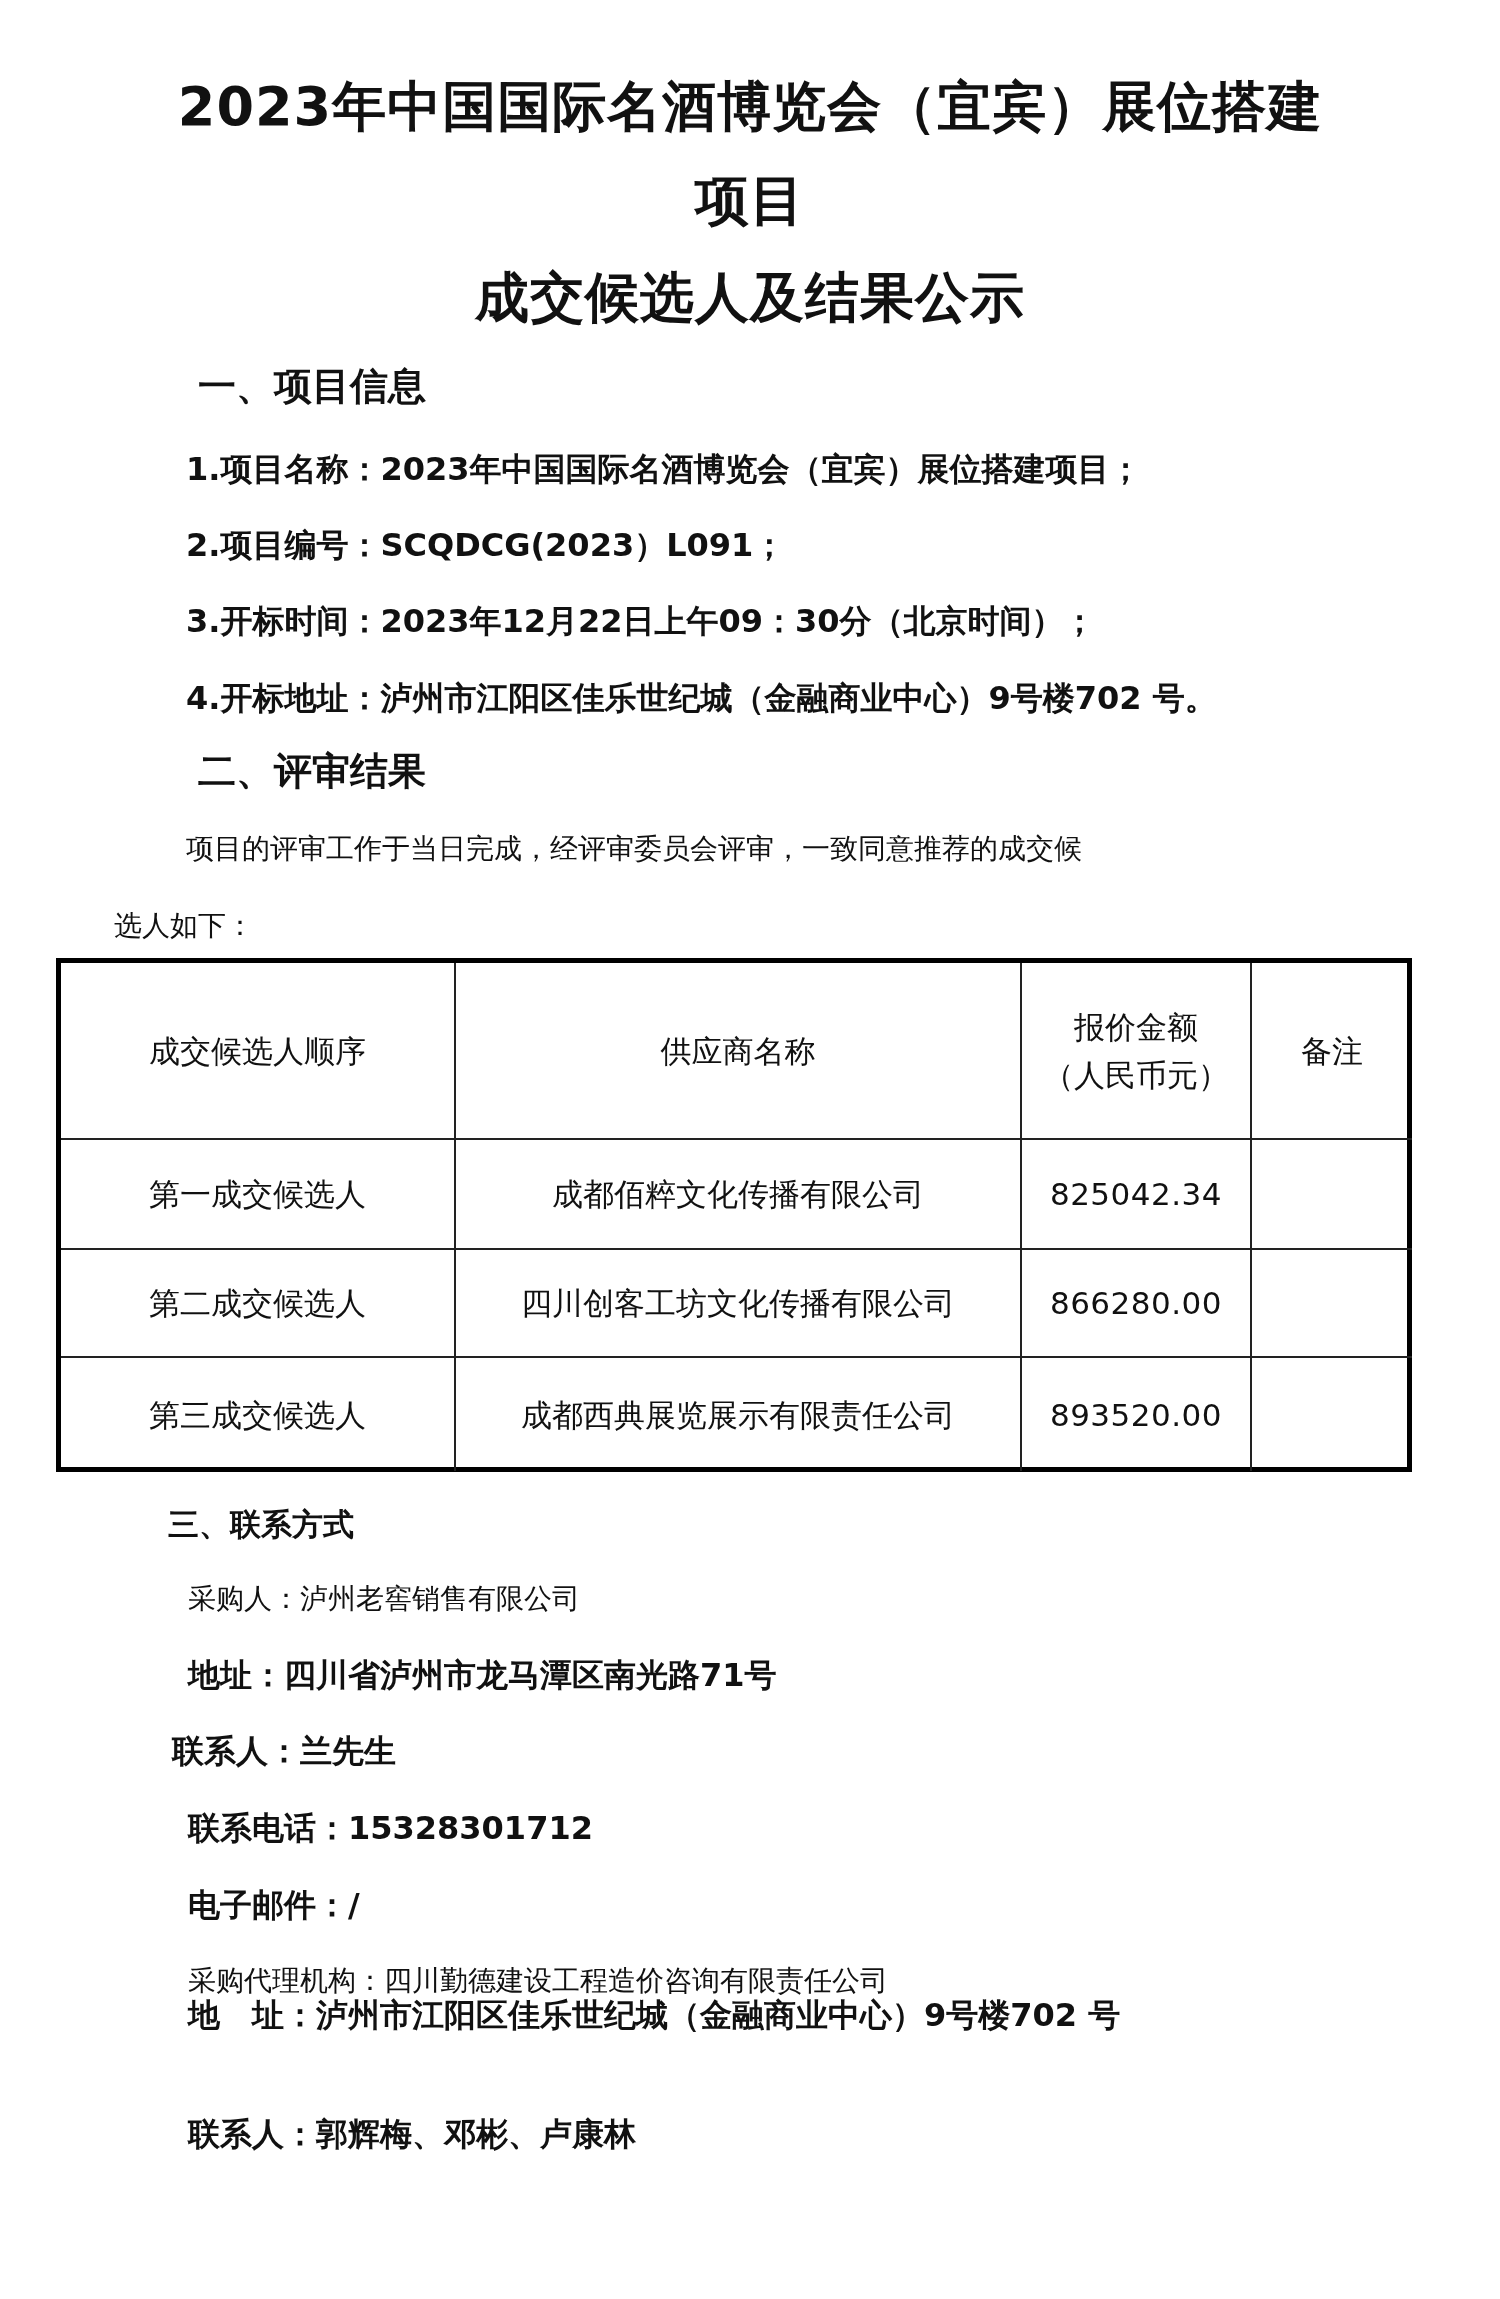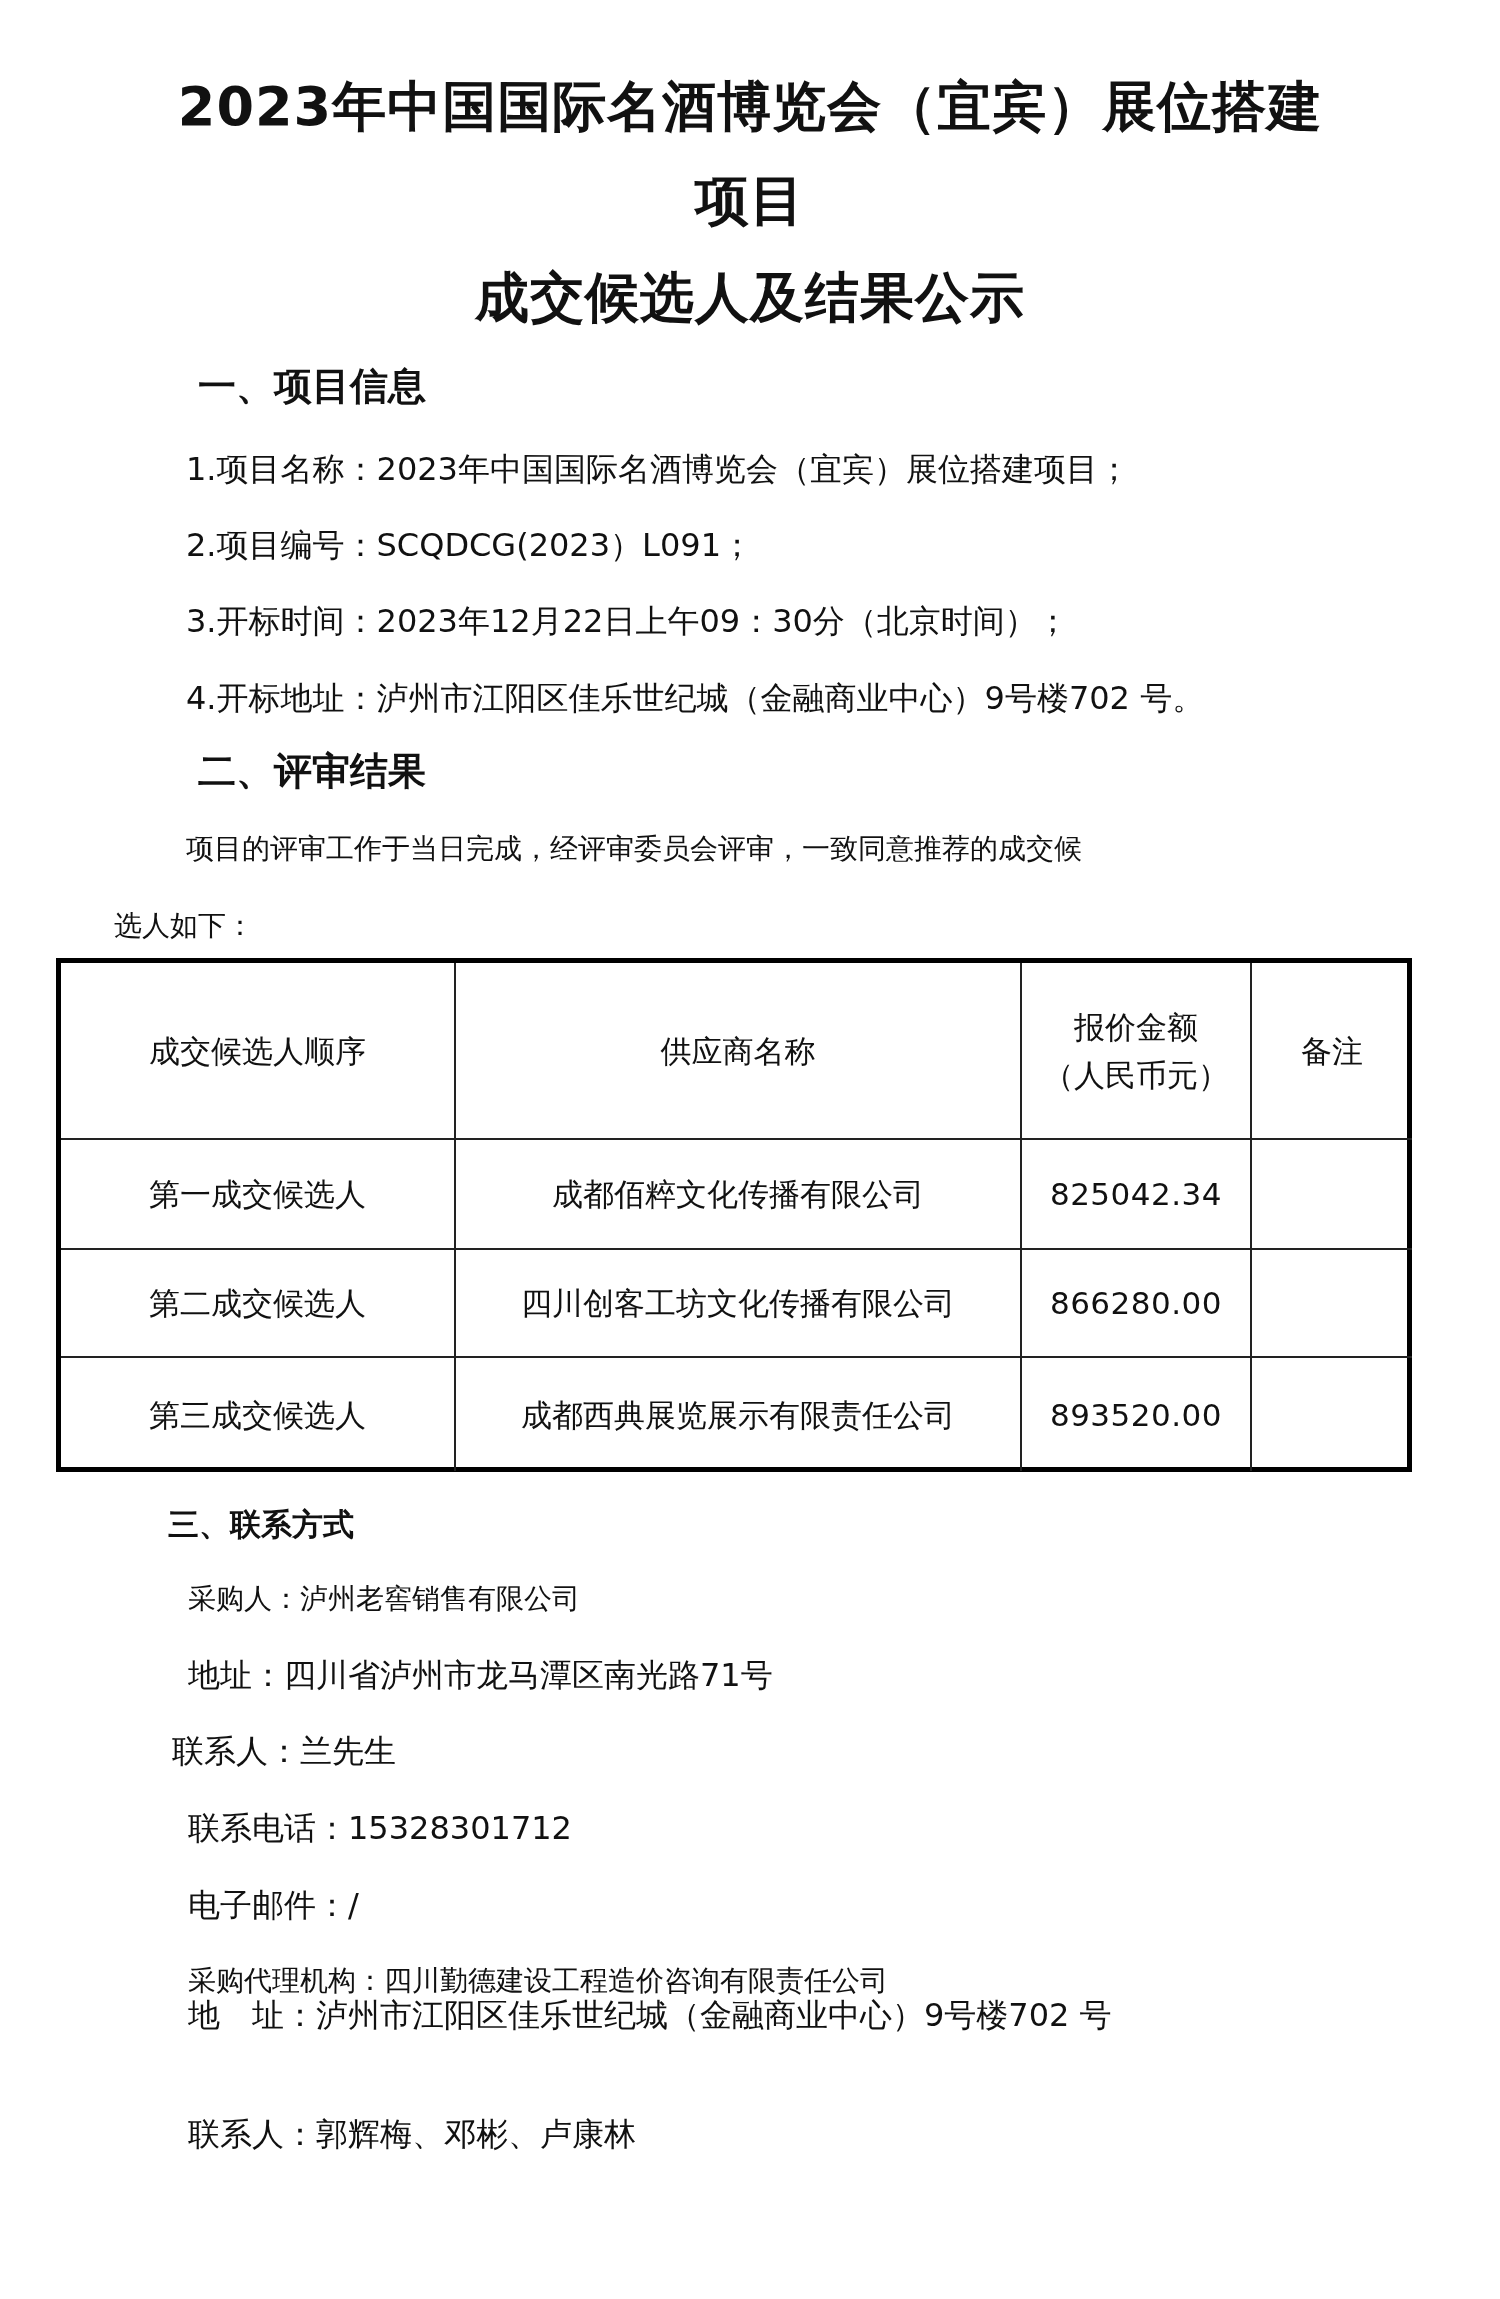--- a/index.html
+++ b/index.html
@@ -1,21 +1,21 @@
 <!DOCTYPE html>
 <html><head>
 <meta charset="utf-8">
 <style>
   html, body { margin: 0; padding: 0; background: #ffffff; }
   body {
     width: 1500px; height: 2299px; position: relative; overflow: hidden;
     font-family: "DejaVu Sans", "Liberation Sans", sans-serif;
     color: #111111;
   }
-  .abs { position: absolute; white-space: nowrap; }
+  .abs { position: absolute; white-space: nowrap; font-weight: bold; }
   .title {
     left: 0; width: 1500px; text-align: center;
     font-weight: bold; font-size: 54px; line-height: 70px; letter-spacing: 1px;
   }
   .h-sec { font-weight: bold; font-size: 38px; line-height: 50px; }
   .p { font-size: 32px; line-height: 46px; }
   .pb { font-size: 28px; line-height: 46px; font-weight: normal; }
 
   .tbl {
     position: absolute; left: 56px; top: 958px; width: 1356px; height: 514px;

